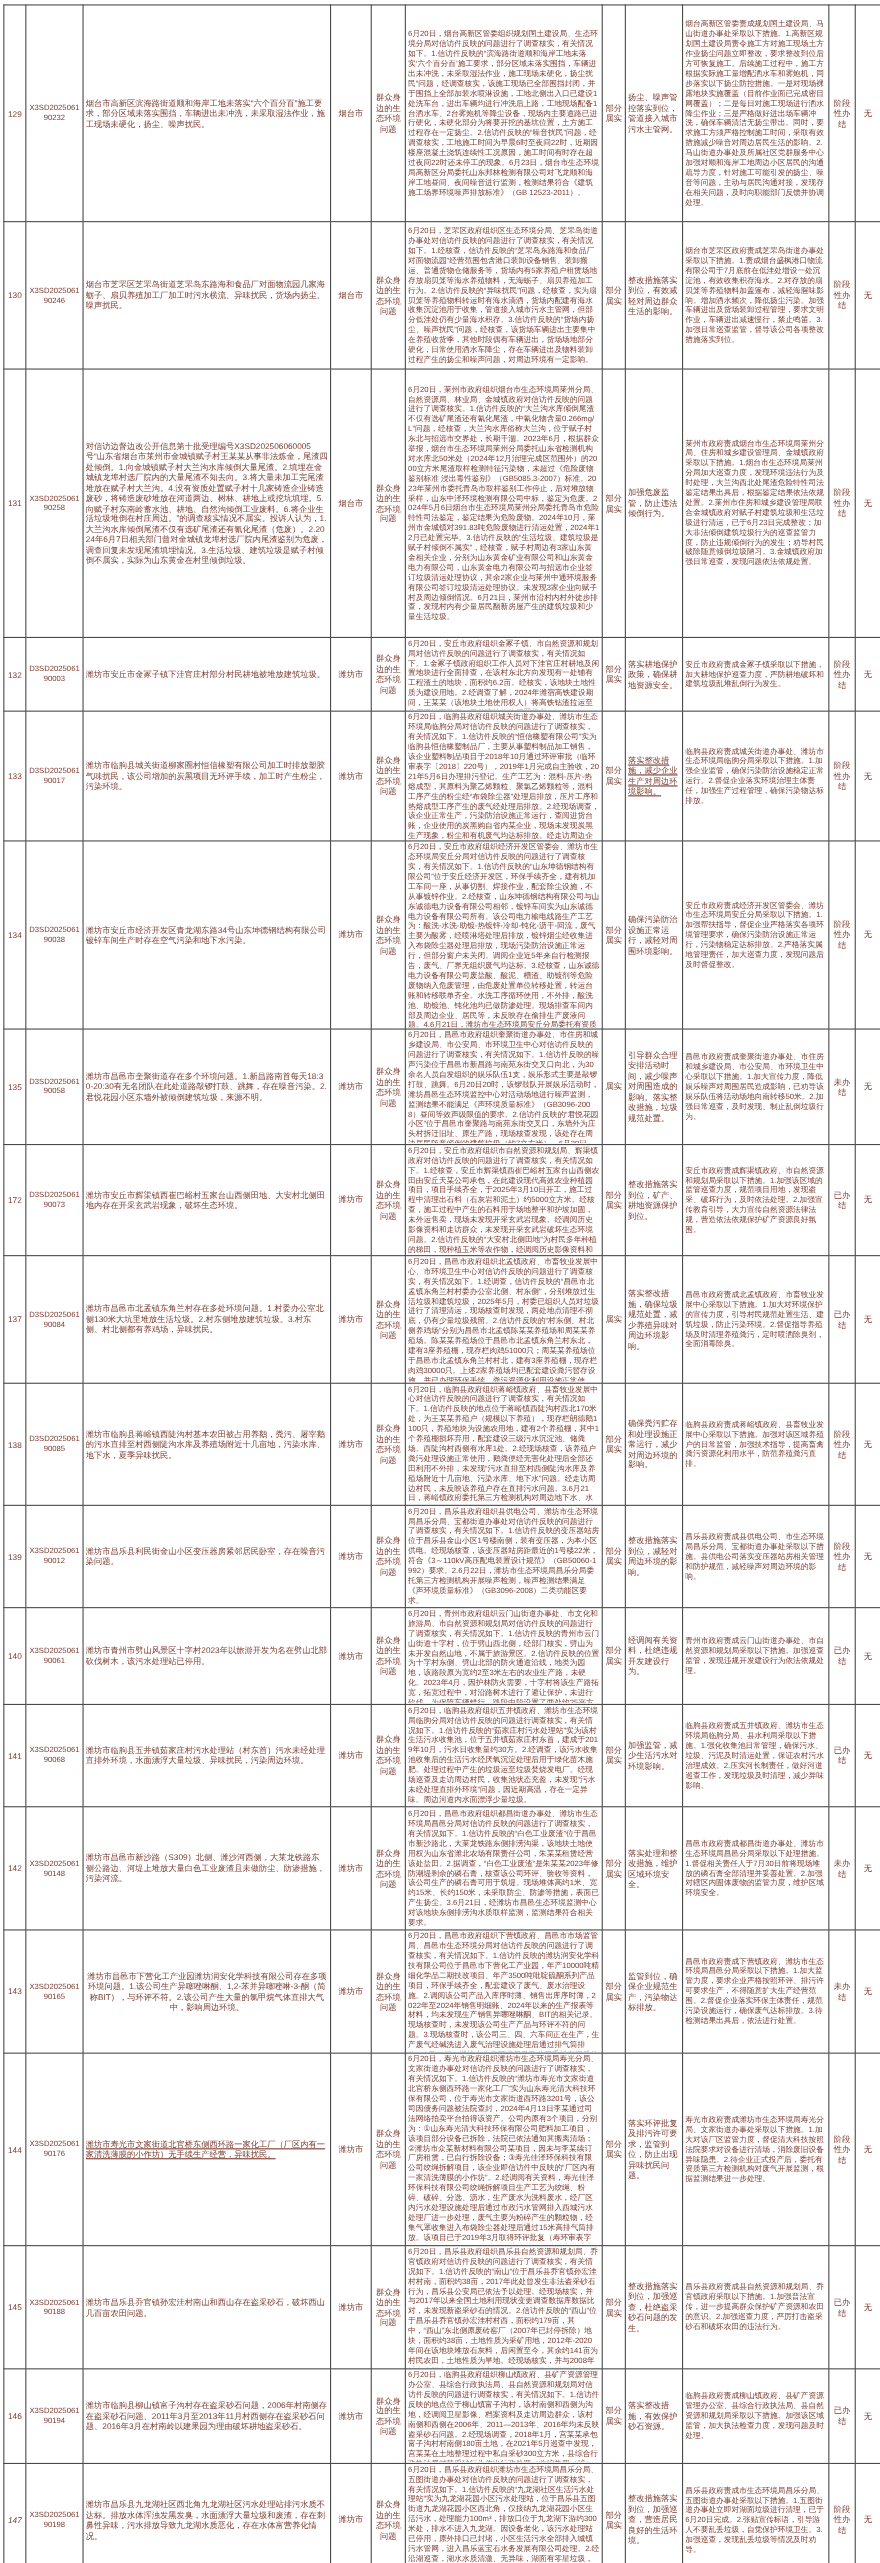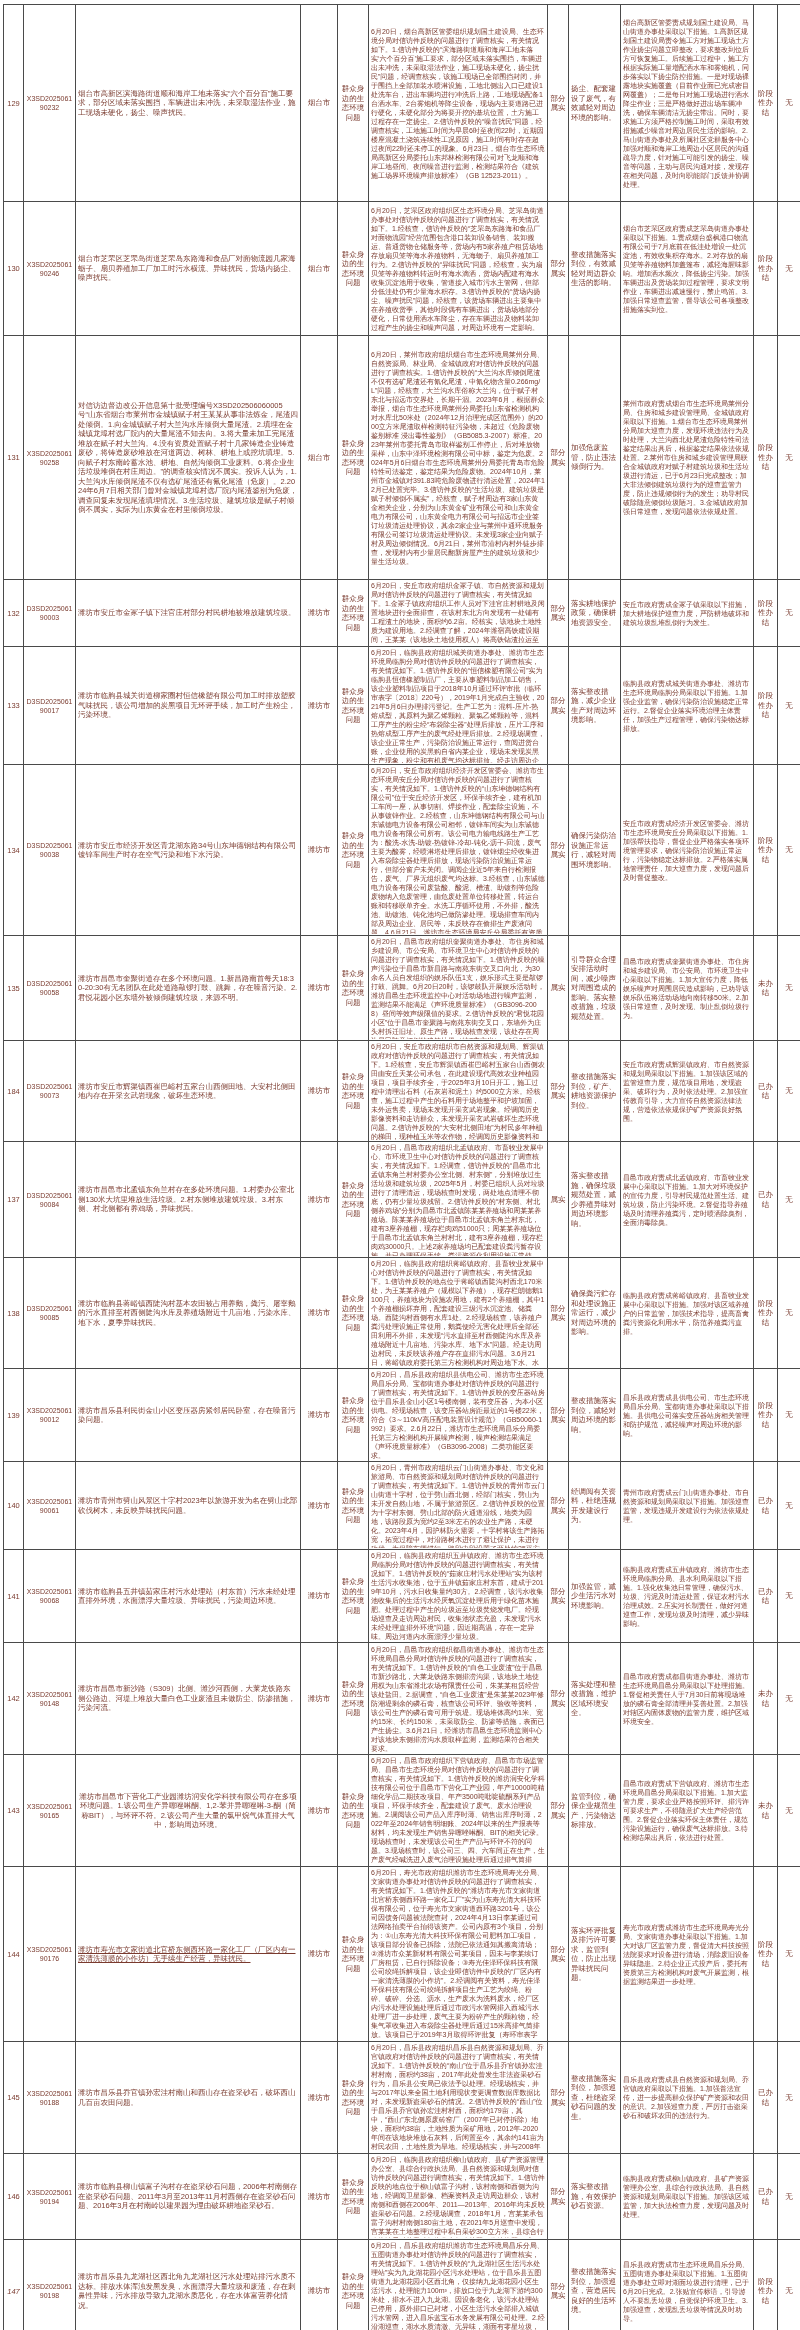--- a/index.html
+++ b/index.html
@@ -56,21 +56,21 @@
           <td class="ptype">
             <div class="cellclip" style="max-height: 195px;">群众身边的生态环境问题</div>
           </td>
           <td class="invest">
             <div class="cellclip" style="max-height: 195px;">6月20日，烟台高新区管委组织规划国土建设局、生态环境分局对信访件反映的问题进行了调查核实，有关情况如下。1.信访件反映的“滨海路街道顺和海岸工地未落实‘六个百分百’施工要求，部分区域未落实围挡，车辆进出未冲洗，未采取湿法作业，施工现场未硬化，扬尘扰民”问题，经调查核实，该施工现场已全部围挡封闭，并于围挡上全部加装水喷淋设施，工地北侧出入口已建设1处洗车台，进出车辆均进行冲洗后上路，工地现场配备1台洒水车、2台雾炮机等降尘设备，现场内主要道路已进行硬化，未硬化部分为将要开挖的基坑位置，土方施工过程存在一定扬尘。2.信访件反映的“噪音扰民”问题，经调查核实，工地施工时间为早晨6时至夜间22时，近期因楼座混凝土浇筑连续性工况原因，施工时间有时存在超过夜间22时还未停工的现象。6月23日，烟台市生态环境局高新区分局委托山东邦林检测有限公司对飞龙顺和海岸工地昼间、夜间噪音进行监测，检测结果符合《建筑施工场界环境噪声排放标准》（GB 12523-2011）。</div>
           </td>
           <td class="verified">
             <div class="cellclip" style="max-height: 195px;">部分属实</div>
           </td>
           <td class="goal">
-            <div class="cellclip" style="max-height: 195px;">扬尘、配套建设了废气，有效减轻对周边环境的影响。</div>
+            <div class="cellclip" style="max-height: 195px;">扬尘、噪声管控落实到位，管道接入城市污水主管网。</div>
           </td>
           <td class="measures">
             <div class="cellclip" style="max-height: 195px;">烟台高新区管委责成规划国土建设局、马山街道办事处采取以下措施。1.高新区规划国土建设局责令施工方对施工现场土方作业扬尘问题立即整改，要求整改到位后方可恢复施工。后续施工过程中，施工方根据实际施工量增配洒水车和雾炮机，同步落实以下扬尘防控措施。一是对现场裸露地块实施覆盖（目前作业面已完成密目网覆盖）；二是每日对施工现场进行洒水降尘作业；三是严格做好进出场车辆冲洗，确保车辆清洁无扬尘带出。同时，要求施工方须严格控制施工时间，采取有效措施减少噪音对周边居民生活的影响。2.马山街道办事处及所属社区党群服务中心加强对顺和海岸工地周边小区居民的沟通疏导力度，针对施工可能引发的扬尘、噪音等问题，主动与居民沟通对接，发现存在相关问题，及时向职能部门反馈并协调处理。</div>
           </td>
           <td class="status">
             <div class="cellclip" style="max-height: 195px;">阶段性办结</div>
           </td>
           <td class="punish">
             <div class="cellclip" style="max-height: 195px;">无</div>
           </td>
@@ -196,21 +196,21 @@
           <td class="ptype">
             <div class="cellclip" style="max-height: 115px;">群众身边的生态环境问题</div>
           </td>
           <td class="invest">
             <div class="cellclip" style="max-height: 115px;">6月20日，临朐县政府组织城关街道办事处、潍坊市生态环境局临朐分局对信访件反映的问题进行了调查核实，有关情况如下。1.信访件反映的“恒信橡塑有限公司”实为临朐县恒信橡塑制品厂，主要从事塑料制品加工销售，该企业塑料制品项目于2018年10月通过环评审批（临环审表字〔2018〕220号），2019年1月完成自主验收，2021年5月6日办理排污登记。生产工艺为：混料-压片-热熔成型，其原料为聚乙烯颗粒、聚氯乙烯颗粒等，混料工序产生的粉尘经“布袋除尘器”处理后排放，压片工序和热熔成型工序产生的废气经处理后排放。2.经现场调查，该企业正常生产，污染防治设施正常运行，查阅进货台账，企业使用的炭黑购自省内某企业，现场未发现炭黑生产现象，粉尘和有机废气均达标排放。经走访周边企业及临近村庄居民，未反映异味扰民问题。</div>
           </td>
           <td class="verified">
             <div class="cellclip" style="max-height: 115px;">部分属实</div>
           </td>
           <td class="goal">
-            <div class="cellclip" style="max-height: 115px;">落实整改措施，减少企业生产对周边环境影响。</div>
+            <div class="cellclip" style="max-height: 115px; text-decoration: underline;">落实整改措施，减少企业生产对周边环境影响。</div>
           </td>
           <td class="measures">
             <div class="cellclip" style="max-height: 115px;">临朐县政府责成城关街道办事处、潍坊市生态环境局临朐分局采取以下措施。1.加强企业监管，确保污染防治设施稳定正常运行。2.督促企业落实环境治理主体责任，加强生产过程管理，确保污染物达标排放。</div>
           </td>
           <td class="status">
             <div class="cellclip" style="max-height: 115px;">阶段性办结</div>
           </td>
           <td class="punish">
             <div class="cellclip" style="max-height: 115px;">无</div>
           </td>
@@ -280,21 +280,21 @@
           </td>
           <td class="status">
             <div class="cellclip" style="max-height: 102px;">未办结</div>
           </td>
           <td class="punish">
             <div class="cellclip" style="max-height: 102px;">无</div>
           </td>
         </tr>
         <tr style="height: 100px;">
           <td class="num">
-            <div class="cellclip" style="max-height: 98px;">184</div>
+            <div class="cellclip" style="max-height: 98px;">172</div>
           </td>
           <td class="id">
             <div class="cellclip" style="max-height: 98px;">D3SD202506190073</div>
           </td>
           <td class="problem">
             <div class="cellclip" style="max-height: 98px;">潍坊市安丘市辉渠镇西崔巴峪村五家台山西侧田地、大安村北侧田地内存在开采玄武岩现象，破坏生态环境。</div>
           </td>
           <td class="region">
             <div class="cellclip" style="max-height: 98px;">潍坊市</div>
           </td>
@@ -426,21 +426,21 @@
           </td>
         </tr>
         <tr style="height: 87px;">
           <td class="num">
             <div class="cellclip" style="max-height: 85px;">140</div>
           </td>
           <td class="id">
             <div class="cellclip" style="max-height: 85px;">X3SD202506190061</div>
           </td>
           <td class="problem">
-            <div class="cellclip" style="max-height: 85px;">潍坊市青州市劈山风景区十字村2023年以旅游开发为名在劈山北部砍伐树木，未反映异味扰民问题。</div>
+            <div class="cellclip" style="max-height: 85px;">潍坊市青州市劈山风景区十字村2023年以旅游开发为名在劈山北部砍伐树木，该污水处理站已停用。</div>
           </td>
           <td class="region">
             <div class="cellclip" style="max-height: 85px;">潍坊市</div>
           </td>
           <td class="ptype">
             <div class="cellclip" style="max-height: 85px;">群众身边的生态环境问题</div>
           </td>
           <td class="invest">
             <div class="cellclip" style="max-height: 85px;">6月20日，青州市政府组织云门山街道办事处、市文化和旅游局、市自然资源和规划局对信访件反映的问题进行了调查核实，有关情况如下。1.信访件反映的青州市云门山街道十字村，位于劈山西北侧，经部门核实，劈山为未开发自然山地，不属于旅游景区。2.信访件反映的位置为十字村东侧、劈山北部的防火通道沿线，地类为园地，该路段原为宽约2至3米左右的农业生产路，未硬化。2023年4月，因护林防火需要，十字村将该生产路拓宽，拓宽过程中，对沿路树木进行了避让保护，未进行砍伐。为保障车辆错行，路段中段设置了两处约25平方米的可容两车错行的区域，该区域未硬化，非停车场。</div>
           </td>

